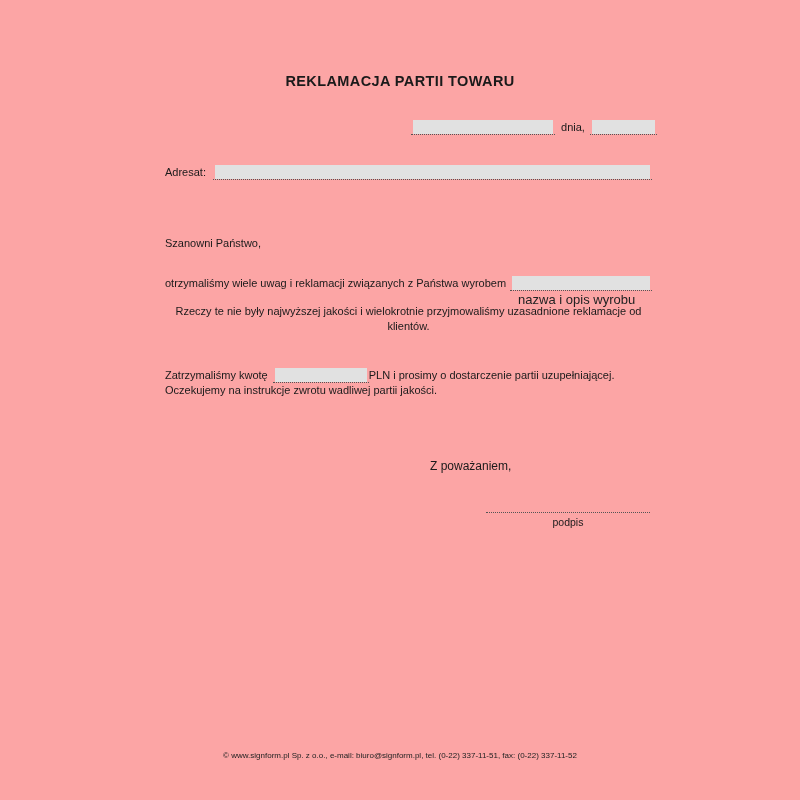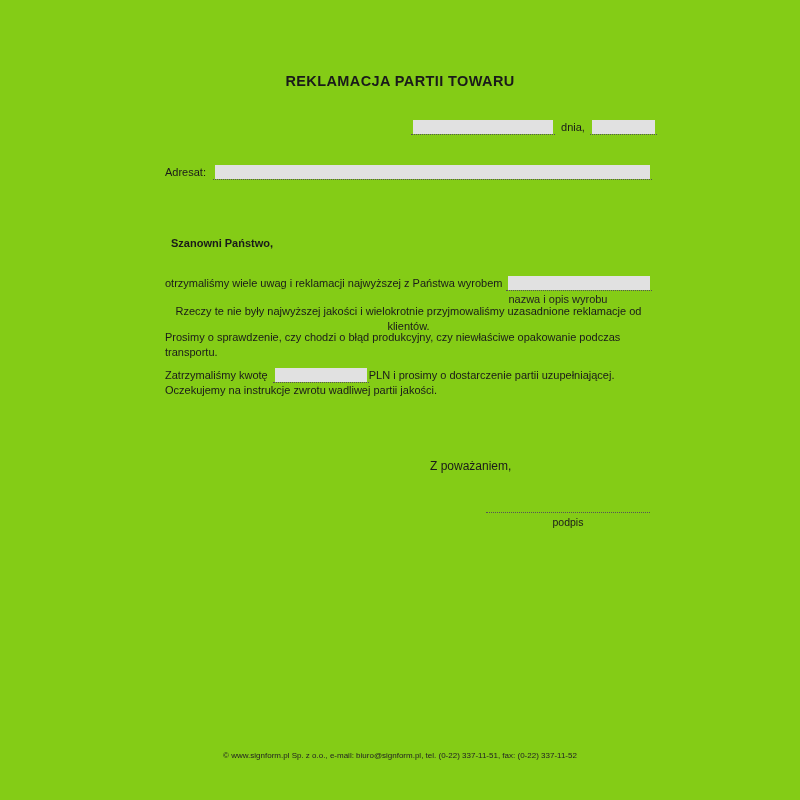--- a/index.html
+++ b/index.html
@@ -4,21 +4,21 @@
 <style>
   html, body {
     margin: 0;
     padding: 0;
     background: #ffffff;
   }
   .page {
     position: relative;
     width: 800px;
     height: 800px;
-    background: #84cc16;
+    background: #fca5a5;
     font-family: "Liberation Sans", "DejaVu Sans", sans-serif;
     color: var(--text-color, #1a1a1a);
     overflow: hidden;
   }
   .doc-title {
     position: absolute;
     top: 73px;
     left: 0;
     width: 800px;
     text-align: center;
@@ -54,37 +54,36 @@
   .date-row .dnia { margin: 0 5px 0 6px; }
   .date-row .date-field { width: 68px; }
   .adresat-row { top: 165px; left: 165px; width: 487px; }
   .adresat-row .lbl { margin-right: 7px; }
   .adresat-row .field { flex: 1; }
   .salutation {
     position: absolute;
     top: 237px;
     left: 165px;
     font-size: 11px;
-    font-weight: bold;
-    margin-left: 6px;
+    font-weight: normal;
   }
   .p-line {
     position: absolute;
     left: 165px;
     width: 487px;
     font-size: 11px;
     line-height: 15px;
   }
   .line1 { top: 276px; display: flex; align-items: flex-end; }
   .line1 .product-field { flex: 1; margin-left: 4px; position: relative; }
   .field-caption {
     position: absolute;
-    left: 2px;
+    left: 8px;
     top: 16px;
-    font-size: 11px;
+    font-size: 13px;
     color: #222;
     white-space: nowrap;
   }
   .line2 { top: 304px; text-align: center; }
   .line3 { top: 330px; }
   .line4 { top: 368px; display: flex; align-items: flex-end; }
   .line4 .amount-field { width: 96px; margin-left: 5px; }
   .line5 { top: 383px; }
   .valediction {
     position: absolute;
@@ -137,30 +136,29 @@
   <div class="row adresat-row">
     <span class="lbl">Adresat:</span>
     <div class="field">
       <div class="fill"></div>
     </div>
   </div>
 
   <div class="salutation">Szanowni Państwo,</div>
 
   <div class="p-line line1">
-    <span class="lbl">otrzymaliśmy wiele uwag i reklamacji najwyższej z Państwa wyrobem</span>
+    <span class="lbl">otrzymaliśmy wiele uwag i reklamacji związanych z Państwa wyrobem</span>
     <div class="field product-field">
       <div class="fill"></div>
       <div class="field-caption">nazwa i opis wyrobu</div>
     </div>
   </div>
 
   <div class="p-line line2">Rzeczy te nie były najwyższej jakości i wielokrotnie przyjmowaliśmy uzasadnione reklamacje od klientów.</div>
 
-  <div class="p-line line3">Prosimy o sprawdzenie, czy chodzi o błąd produkcyjny, czy niewłaściwe opakowanie podczas transportu.</div>
 
   <div class="p-line line4">
     <span class="lbl">Zatrzymaliśmy kwotę</span>
     <div class="field amount-field">
       <div class="fill"></div>
     </div>
     <span class="lbl">PLN i prosimy o dostarczenie partii uzupełniającej.</span>
   </div>
 
   <div class="p-line line5">Oczekujemy na instrukcje zwrotu wadliwej partii jakości.</div>

